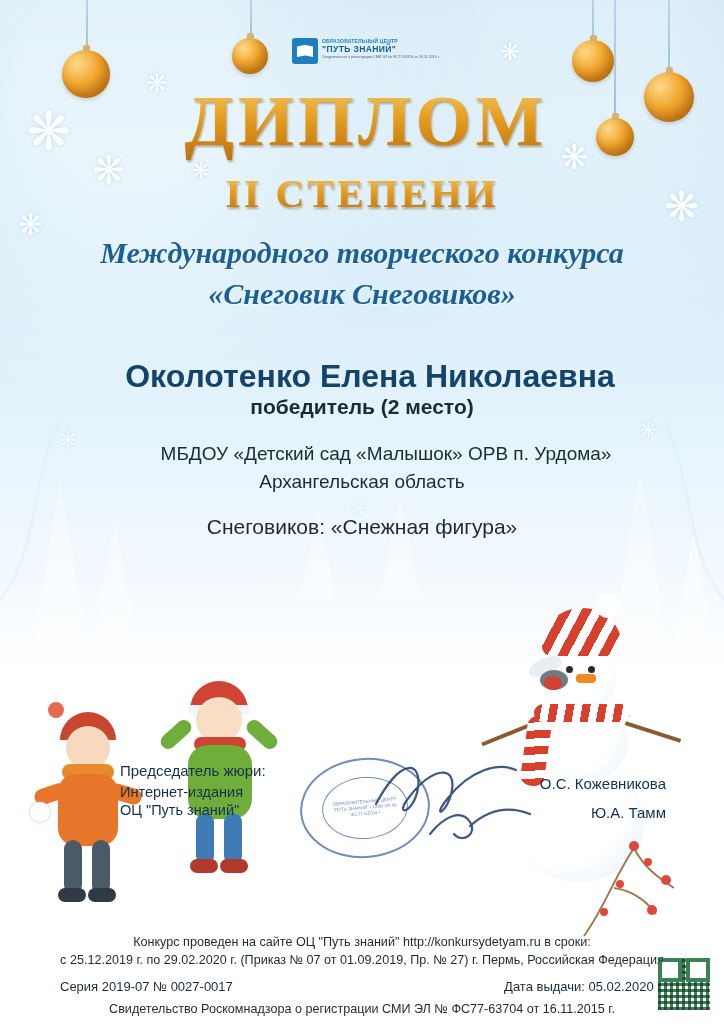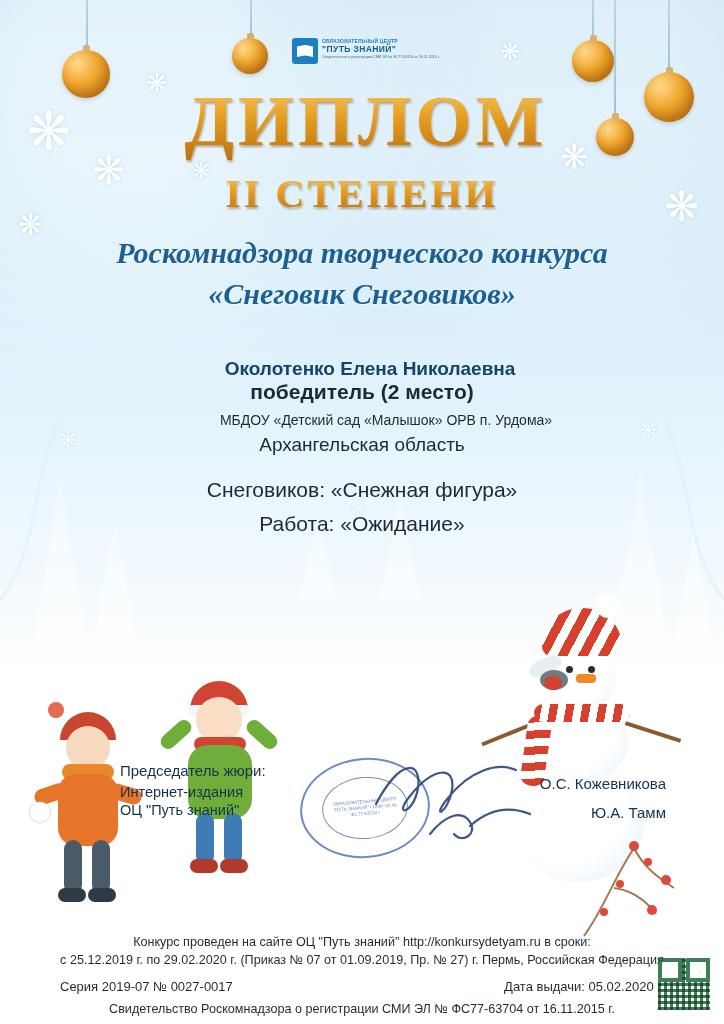--- a/index.html
+++ b/index.html
@@ -136,24 +136,24 @@
 
   
   .body-block {
     position: absolute; left: 0; top: 344px; width: 724px;
     text-align: center;
     color: #1f2b33;
   }
   .awarded-label { font-size: 19px; color: #23313b; }
   .winner-name {
     margin-top: 14px;
-    font-size: 19px; font-weight: bold; color: #15446b; padding-left: 16px;
+    font-size: 32px; font-weight: bold; color: #15446b; padding-left: 16px;
   }
   .place { font-size: 21px; font-weight: bold; color: #1b2a34; }
-  .org { margin-top: 8px; font-size: 14px; color: #1b2a34; padding-left: 48px; }
+  .org { margin-top: 24px; font-size: 19px; color: #1b2a34; padding-left: 48px; }
   .region { margin-top: 6px; font-size: 19px; color: #1b2a34; }
   .nomination { margin-top: 22px; font-size: 21px; color: #1b2a34; }
   .work { margin-top: 10px; font-size: 21px; color: #1b2a34; }
 
   
   .sign-left {
     position: absolute; left: 120px; top: 762px; width: 230px;
     font-size: 15px; color: #16324a; line-height: 1.25;
   }
   .sign-left .chair { margin-bottom: 2px; }
@@ -336,31 +336,30 @@
     <div class="logo-text">
       <div class="logo-l1">ОБРАЗОВАТЕЛЬНЫЙ ЦЕНТР</div>
       <div class="logo-l2">"ПУТЬ ЗНАНИЙ"</div>
       <div class="logo-l3">Свидетельство о регистрации СМИ ЭЛ № ФС77-63704 от 16.11.2015 г.</div>
     </div>
   </div>
 
   <div class="title-main">ДИПЛОМ</div>
   <div class="title-sub">II СТЕПЕНИ</div>
   <div class="contest">
-    <div>Роскомнадзора творческого конкурса</div>
+    <div>Международного творческого конкурса</div>
     <div>«Снеговик Снеговиков»</div>
   </div>
 
   <div class="body-block">
     <div class="winner-name">Околотенко Елена Николаевна</div>
     <div class="place">победитель (2 место)</div>
     <div class="org">МБДОУ «Детский сад «Малышок» ОРВ п. Урдома»</div>
     <div class="region">Архангельская область</div>
     <div class="nomination">Снеговиков: «Снежная фигура»</div>
-    <div class="work">Работа: «Ожидание»</div>
   </div>
 
   <div class="char boy">
     <div class="hat-pom"></div>
       <div class="hat"></div>
       <div class="head"></div>
     <div class="scarf"></div>
       <div class="arm-l"></div>
       <div class="arm-r"></div>
     <div class="body"></div>

